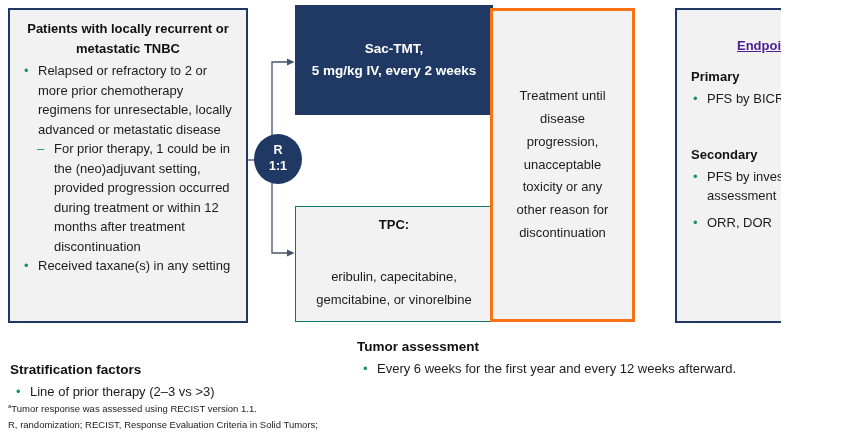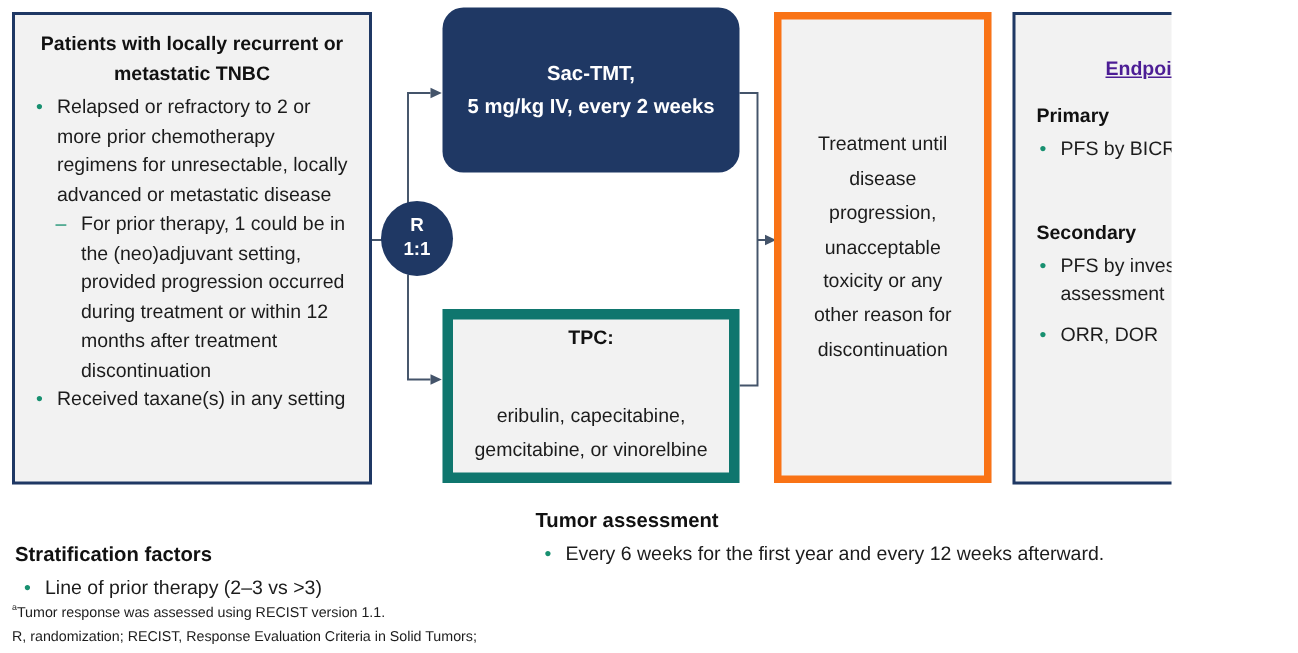--- a/index.html
+++ b/index.html
@@ -2,43 +2,43 @@
 <html><head>
 <meta charset="utf-8">
 <style>
   html,body{margin:0;padding:0;background:#ffffff;}
   .stage{
     position:relative;width:781px;height:435px;background:#ffffff;
     font-family:"Liberation Sans","DejaVu Sans",sans-serif;color:#1c1c1c;overflow:hidden;
   }
   .box{position:absolute;box-sizing:border-box;background:#f2f2f2;}
   .navy-border{border:2px solid #1f3864;}
-  .light-border{border:7px solid #0f766e;gap:21px;}
+  .light-border{border:1px solid #0f766e;gap:21px;}
 
   
   .patient-box{left:8px;top:8px;width:240px;height:315px;padding:9px 8px 0 8px;font-size:13px;line-height:1.5;}
   .patient-title{font-weight:bold;text-align:center;margin:0 8px 3px 8px;color:#111;}
   .li{position:relative;padding-left:20px;}
   .li::before{content:"\2022";position:absolute;left:6px;color:#189070;}
   .li-sub{position:relative;padding-left:36px;}
   .li-sub::before{content:"\2013";position:absolute;left:19px;color:#189070;}
 
   
   .sac-box{left:295px;top:5px;width:198px;height:110px;background:#1f3864;color:#ffffff;
     display:flex;flex-direction:column;align-items:center;justify-content:center;
-    font-weight:bold;font-size:13.5px;line-height:1.6;text-align:center;border-radius:14px;}
+    font-weight:bold;font-size:13.5px;line-height:1.6;text-align:center;}
 
   
   .tpc-box{left:295px;top:206px;width:198px;height:116px;display:flex;flex-direction:column;
     align-items:center;justify-content:center;text-align:center;font-size:13px;}
   .tpc-title{font-weight:bold;margin-bottom:13px;color:#111;}
   .tpc-body{line-height:1.7;padding:0 14px;}
 
   
-  .treatment-box{left:516px;top:8px;width:145px;height:314px;border:5px solid #f97316;
+  .treatment-box{left:490px;top:8px;width:145px;height:314px;border:3px solid #f97316;
     display:flex;align-items:center;justify-content:center;text-align:center;
     font-size:13px;line-height:1.75;padding:0 15px;}
 
   
   .endpoints-box{left:675px;top:8px;width:183px;height:315px;padding:28px 6px 0 14px;font-size:13px;}
   .ep-title{font-weight:bold;margin-bottom:16px;color:#4c1d95;padding-left:46px;}
   .ep-title .u{text-decoration:underline;}
   .ep-sub{font-weight:bold;margin-bottom:6px;color:#111;}
   .ep-item{position:relative;padding-left:16px;margin-bottom:8px;line-height:1.45;}
   .ep-item::before{content:"\2022";position:absolute;left:2px;color:#189070;}

